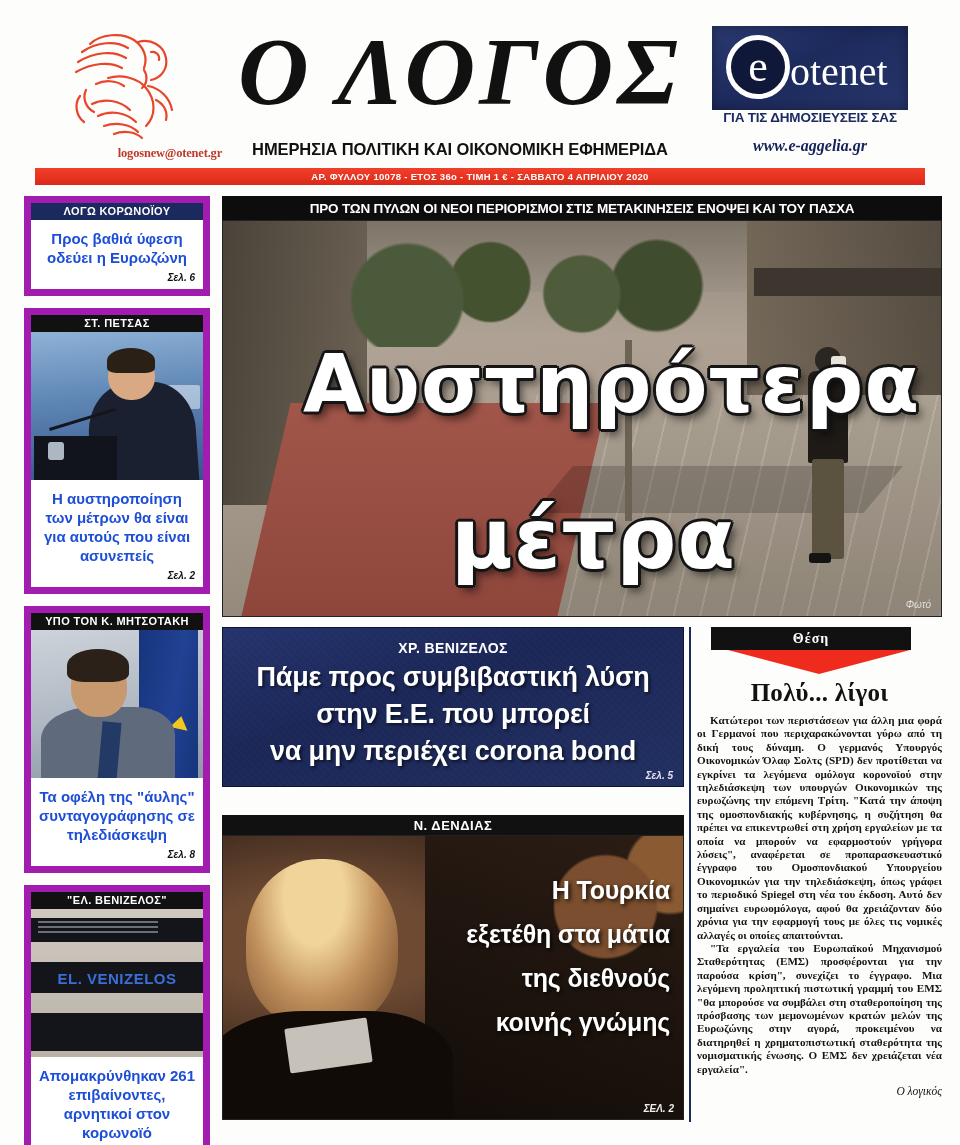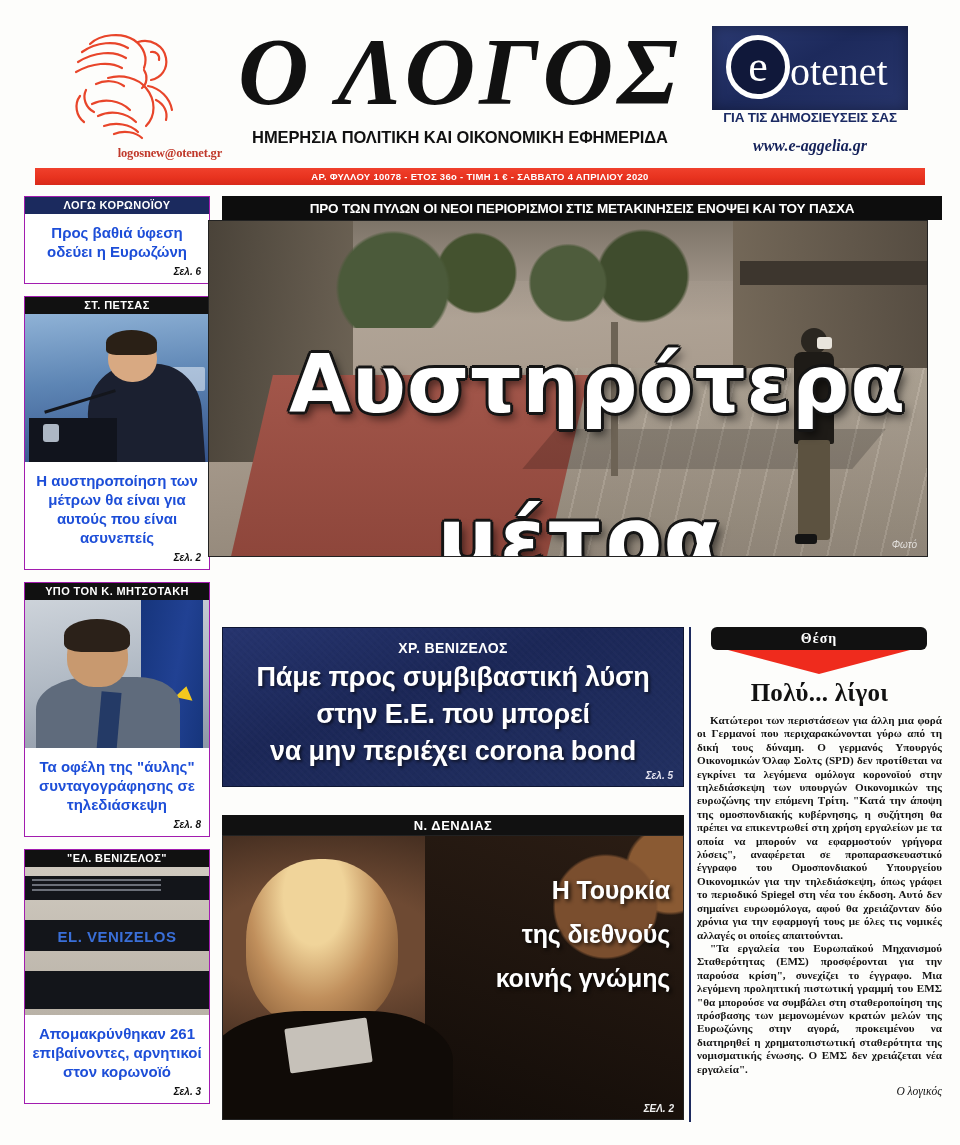--- a/index.html
+++ b/index.html
@@ -37,21 +37,21 @@
   .paper-title{
     font-family:"Liberation Serif", serif;
     font-weight:bold;font-style:italic;
     font-size:96px;line-height:96px;
     letter-spacing:4px;
     color:#111;
     margin:0;
     transform:scaleX(1.02);
   }
   .paper-sub{
-    margin-top:8px;
+    margin-top:20px;
     font-size:16.5px;font-weight:bold;
     letter-spacing:-0.1px;
     color:#111;
     white-space:nowrap;
   }
   .agg-wrap{
     position:absolute;left:712px;top:26px;width:196px;
     text-align:center;
   }
   .agg-box{
@@ -90,21 +90,21 @@
     color:#fff;
     display:flex;align-items:center;justify-content:center;
     font-size:9.5px;font-weight:bold;letter-spacing:.3px;
   }
 
   
   .sidebar{
     position:absolute;left:24px;top:196px;width:186px;
   }
   .side-card{
-    border:1px solid #a21caf;
+    border:7px solid #a21caf;
     background:#fff;
     margin-bottom:12px;
   }
   .side-kicker{
     height:17px;line-height:17px;
     text-align:center;
     font-size:11px;font-weight:bold;letter-spacing:.4px;
     color:#fff;
   }
   .kicker-navy{background:#1b2a5e;}
@@ -156,21 +156,21 @@
   .ph-ship .rail{position:absolute;left:4%;top:8%;width:70%;height:2px;background:#6b6f78;box-shadow:0 5px 0 #6b6f78,0 10px 0 #6b6f78;}
 
   
   .main-banner{
     position:absolute;left:222px;top:196px;width:720px;height:24px;
     background:#0d0d0d;color:#fff;
     display:flex;align-items:center;justify-content:center;
     font-size:13.5px;font-weight:bold;letter-spacing:-.2px;
   }
   .main-photo{
-    position:absolute;left:208px;top:220px;width:720px;height:337px;
+    position:absolute;left:222px;top:220px;width:720px;height:397px;
     overflow:hidden;border:1px solid #222;box-sizing:border-box;
     background:#7f1d1d;
   }
   .street{
     position:absolute;inset:0;
     background:
       linear-gradient(180deg, rgba(0,0,0,.22) 0%, rgba(0,0,0,0) 30%),
       linear-gradient(175deg,#b9ada0 0%,#a99c8e 50%,#8e8375 100%);
   }
   .street .sky{position:absolute;left:0;top:0;width:100%;height:18%;background:linear-gradient(180deg,#7d7468,#9d9286);}
@@ -302,25 +302,25 @@
     position:absolute;right:9px;bottom:5px;
     color:#efefef;font-size:10px;font-weight:bold;font-style:italic;
   }
 
   
   .opinion{
     position:absolute;left:697px;top:627px;width:245px;height:495px;
   }
   .op-hdr-wrap{position:relative;width:100%;height:48px;}
   .op-hdr{
-    position:absolute;left:14px;top:0;width:216px;height:23px;
+    position:absolute;left:14px;top:0;width:200px;height:23px;
     background:#111;color:#fff;
     display:flex;align-items:center;justify-content:center;
     font-family:"Liberation Serif", serif;
-    font-size:14px;font-weight:bold;letter-spacing:1px;border-radius:6px;
+    font-size:14px;font-weight:bold;letter-spacing:1px;
   }
   .op-tri{
     position:absolute;left:31px;top:23px;
     width:0;height:0;
     border-left:91px solid transparent;
     border-right:91px solid transparent;
     border-top:24px solid #ef2b1d;
   }
   .op-title{
     text-align:center;
@@ -483,20 +483,21 @@
 
   <div class="dendias-kicker">Ν. ΔΕΝΔΙΑΣ</div>
   <div class="dendias-photo">
     <div class="bg"></div>
     <div class="blur"></div>
     <div class="head"></div>
     <div class="shoulders"></div>
     <div class="collar"></div>
     <div class="d-head">
       <div>Η Τουρκία</div>
+      <div>εξετέθη στα μάτια</div>
       <div>της διεθνούς</div>
       <div>κοινής γνώμης</div>
     </div>
     <div class="d-page">ΣΕΛ. 2</div>
   </div>
 
   <div class="opinion">
     <div class="op-left-rule"></div>
     <div class="op-hdr-wrap">
       <div class="op-hdr">Θέση</div>

